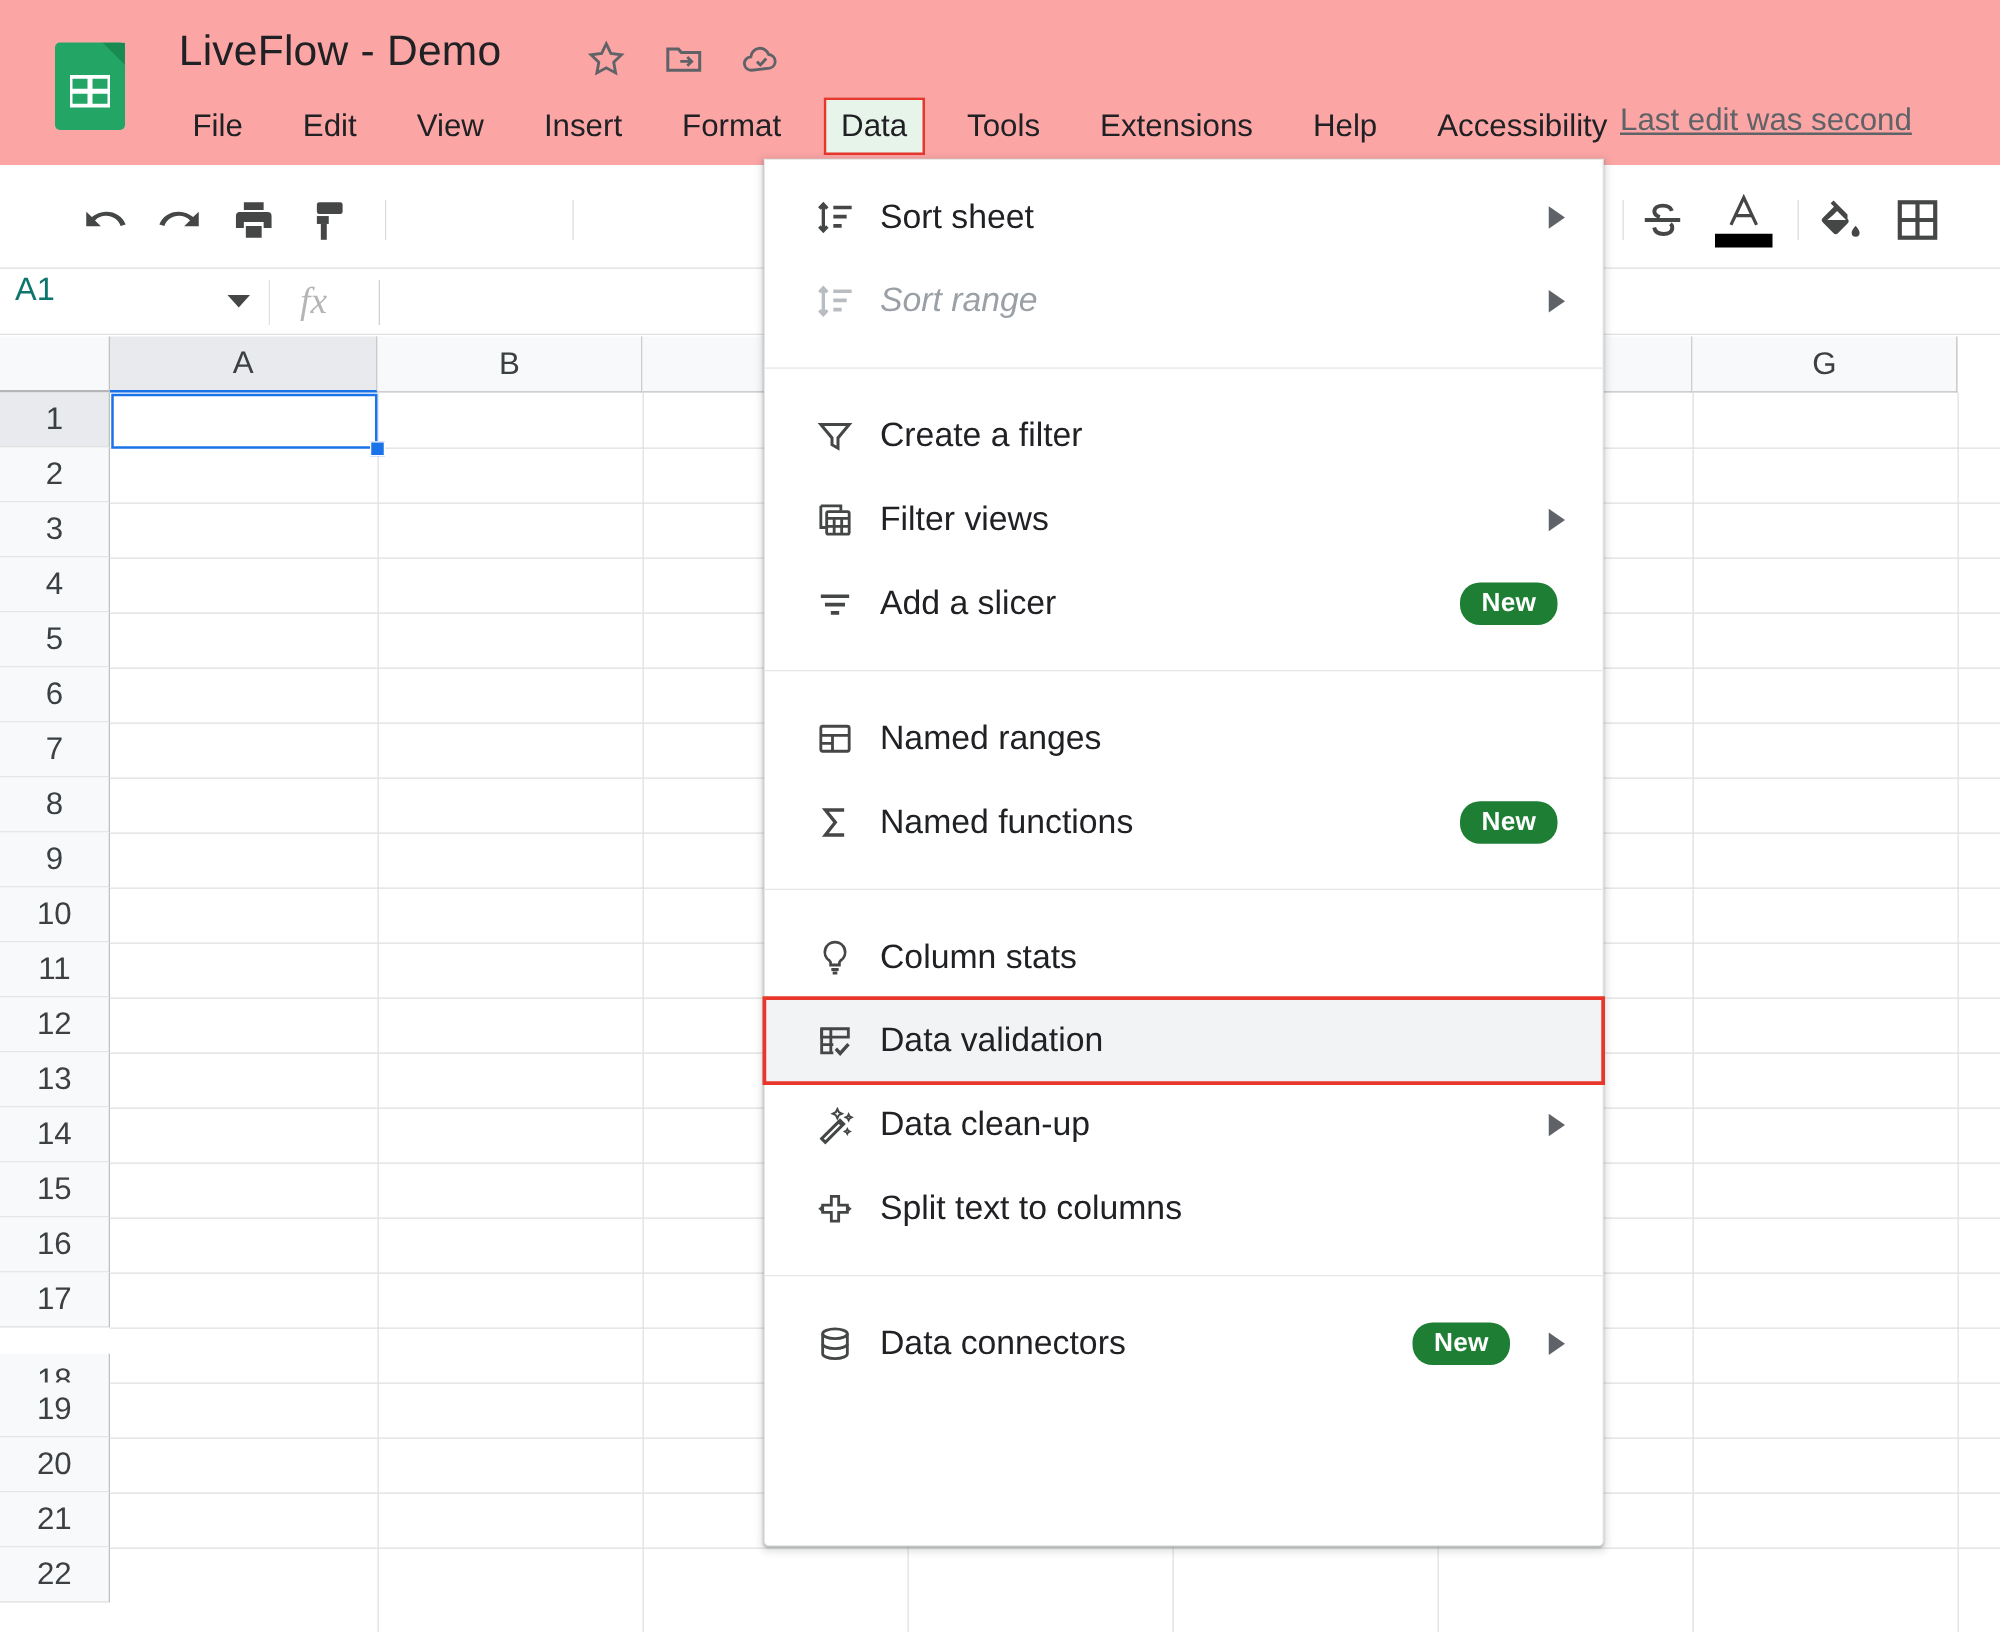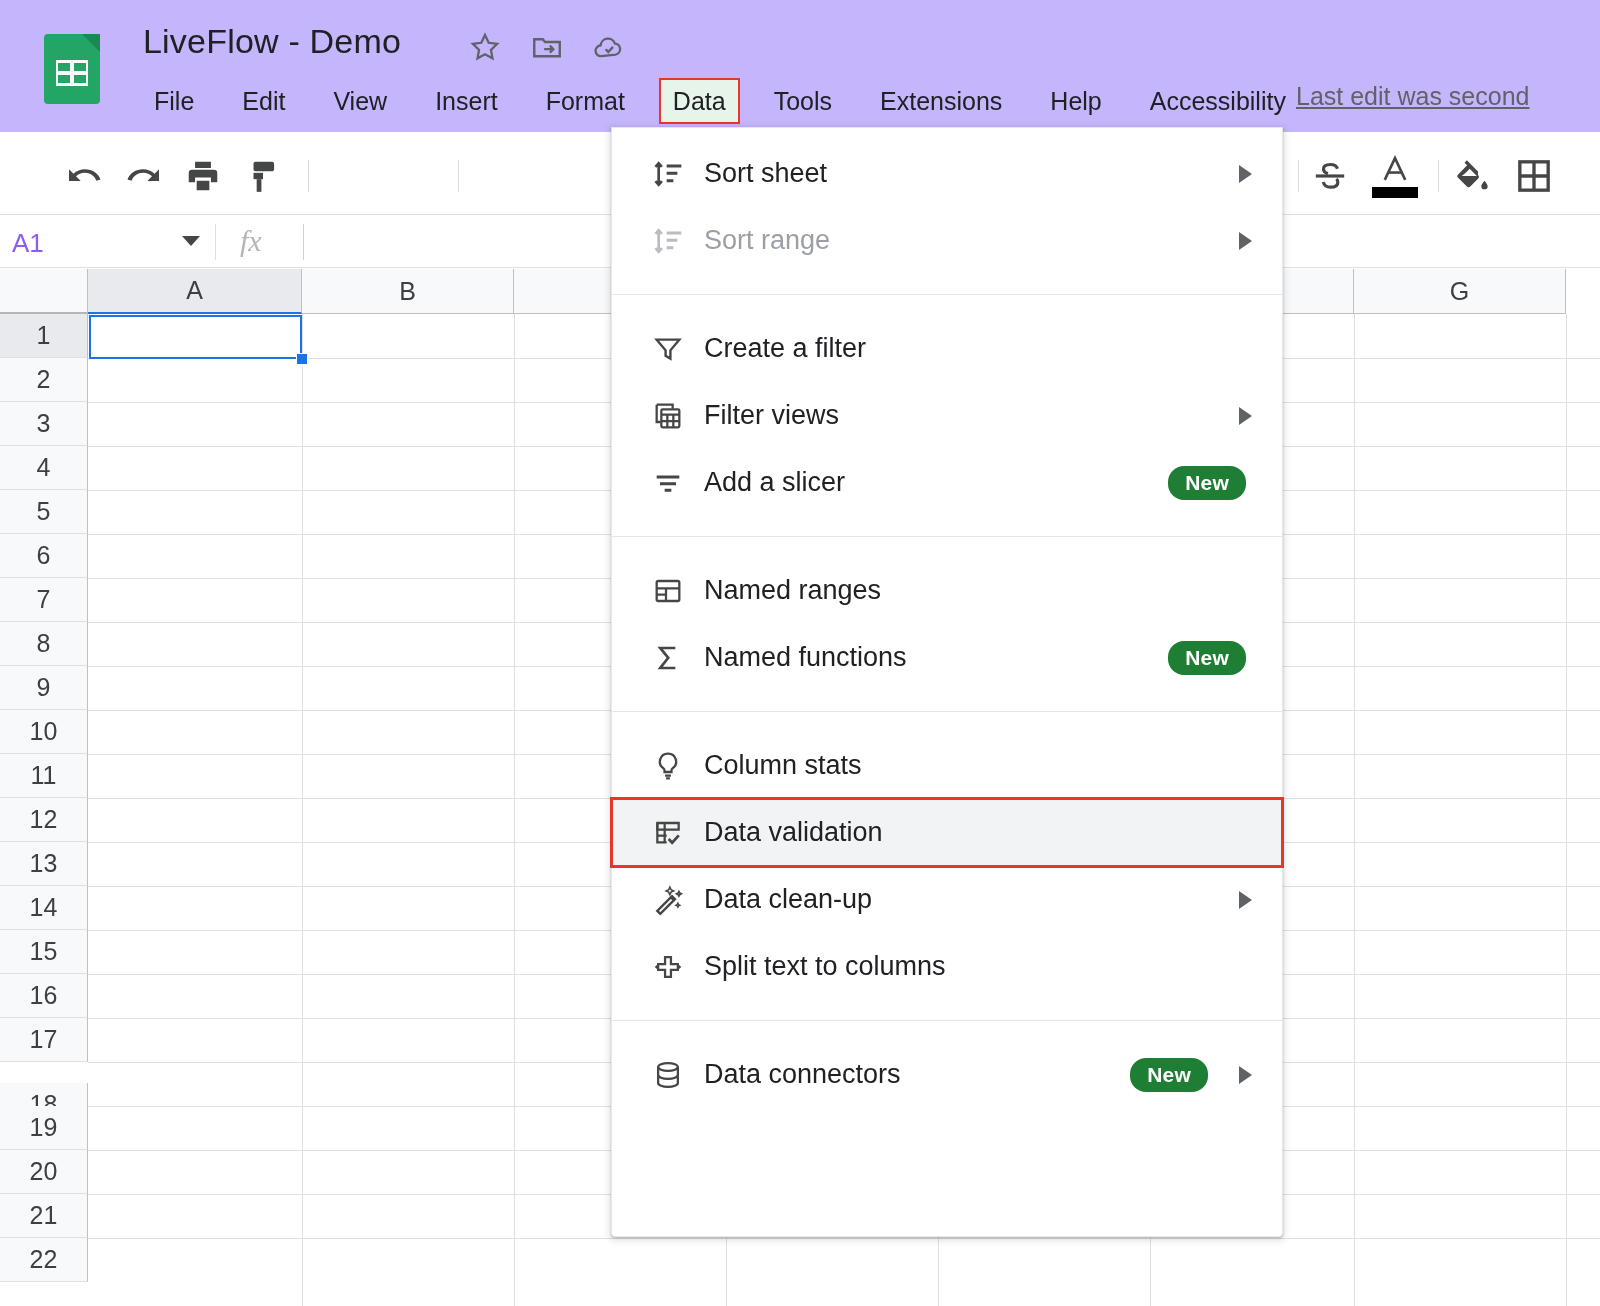--- a/index.html
+++ b/index.html
@@ -7,21 +7,21 @@
     margin: 0; padding: 0;
     width: 1600px; height: 1306px;
     overflow: hidden;
     background: #ffffff;
     font-family: "Liberation Sans", sans-serif;
     -webkit-font-smoothing: antialiased;
   }
   #app { position: relative; width: 1600px; height: 1306px; }
 
   
-  #titlebar { position: absolute; left: 0; top: 0; width: 1600px; height: 132px; background:#c4b5fd; }
+  #titlebar { position: absolute; left: 0; top: 0; width: 1600px; height: 132px; background:#fca5a5; }
   #sheets-logo {
     position: absolute; left: 44px; top: 34px; width: 56px; height: 70px;
     background: #23a566; border-radius: 4px;
   }
   #sheets-logo .fold {
     position:absolute; right:0; top:0; width:18px; height:18px;
     background:#1a8a53;
     clip-path: polygon(0 0, 100% 100%, 100% 0);
   }
   #sheets-logo .tbl {
@@ -77,21 +77,21 @@
   }
   #zoom-caret { position:absolute; left:416px; top:168px; width:0;height:0;
     border-left:10px solid transparent;border-right:10px solid transparent;border-top:11px solid #444746; cursor:pointer;}
   .tb-txt {
     position:absolute; top:156px; font-size:27px; color:#3c4043; cursor:pointer; font-family:"Liberation Serif", serif;
   }
 
   
   #formulabar { position:absolute; left:0; top:214px; width:1600px; height:54px; background:#fff;
     border-top:1px solid #e0e0e0; border-bottom:1px solid #e0e0e0; }
-  #namebox { position:absolute; left:12px; top:228px; font-size:26px; color:#8b5cf6; }
+  #namebox { position:absolute; left:12px; top:216px; font-size:26px; color:#0f766e; }
   #namebox-caret { position:absolute; left:182px; top:236px; width:0;height:0;
     border-left:9px solid transparent;border-right:9px solid transparent;border-top:10px solid #444746;cursor:pointer;}
   #namebox-sep { position:absolute; left:215px; top:224px; width:1px;height:36px;background:#e0e0e0;}
   #fx { position:absolute; left:240px; top:224px; font-size:30px; color:#b5b5b5; font-family:"Liberation Serif", serif; font-style:italic;}
   #fx-sep { position:absolute; left:303px; top:224px; width:1px;height:36px;background:#d0d0d0;}
   #formula-input { position:absolute; left:320px; top:224px; width:1260px; height:36px; font-size:25px; color:#202124;
      border:none; outline:none; background:transparent; font-family:"Liberation Sans", sans-serif;}
 
   
   #grid { position:absolute; left:0; top:269px; width:1600px; height:1037px; background:#fff; overflow:hidden;}
@@ -125,21 +125,21 @@
   
   #data-menu {
     position:absolute; left:611px; top:127px; width:672px; height:1110px;
     background:#fff; border:1px solid #e8e8e8;
     box-shadow: 0 2px 6px 2px rgba(60,64,67,.15), 0 1px 2px 0 rgba(60,64,67,.3);
     border-radius:0 0 4px 4px;
   }
   .mrow {
     position:relative; height:67px; display:flex; align-items:center; cursor:pointer;
   }
-  .mrow.disabled { cursor:default; }
+  .mrow.disabled { cursor:default;font-style:italic; }
   .mrow.hovered { background:#f1f3f4; }
   .mrow.outlined { outline:3px solid #e8362b; outline-offset:-1px; z-index:3; }
   .micon {
     position:absolute; left:39px; width:34px; height:34px; color:#444746;
     display:flex; align-items:center; justify-content:center;
   }
   .micon svg { display:block; }
   .mrow.disabled .micon { color:#b9bdc1; }
   .mlabel {
     position:absolute; left:92px; font-size:27px; color:#202124; white-space:nowrap;

